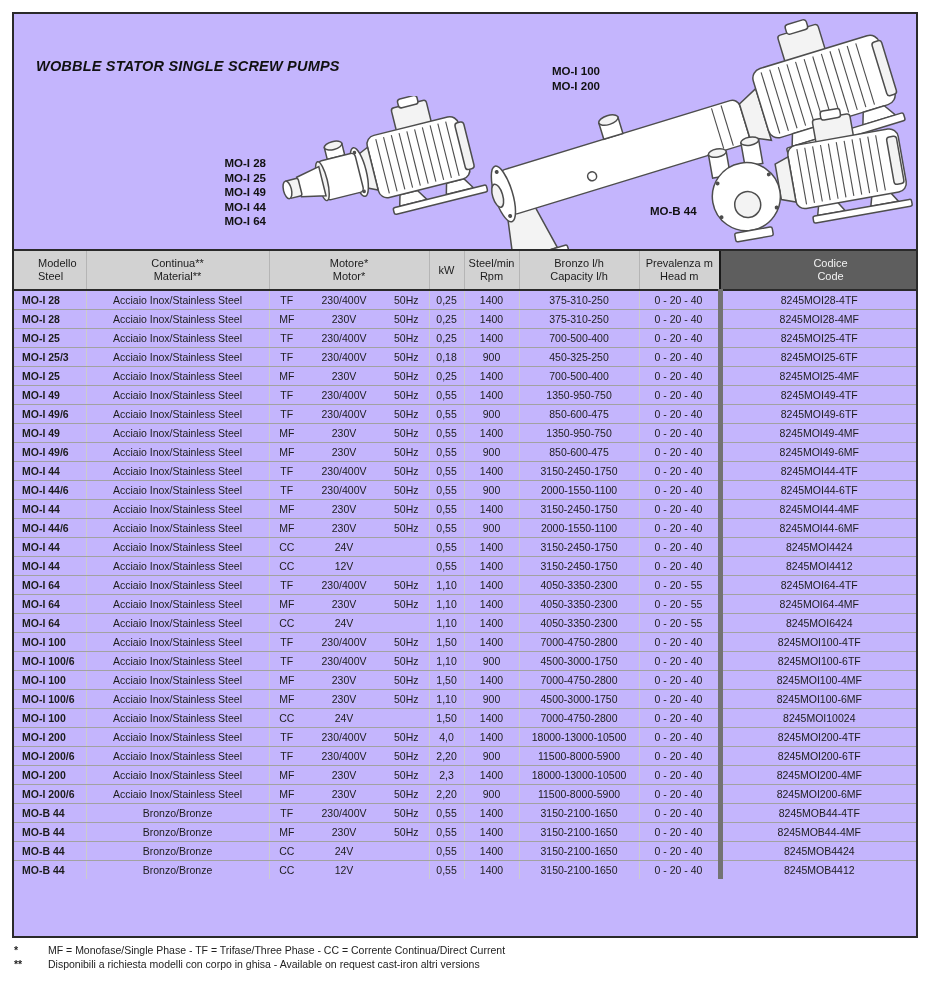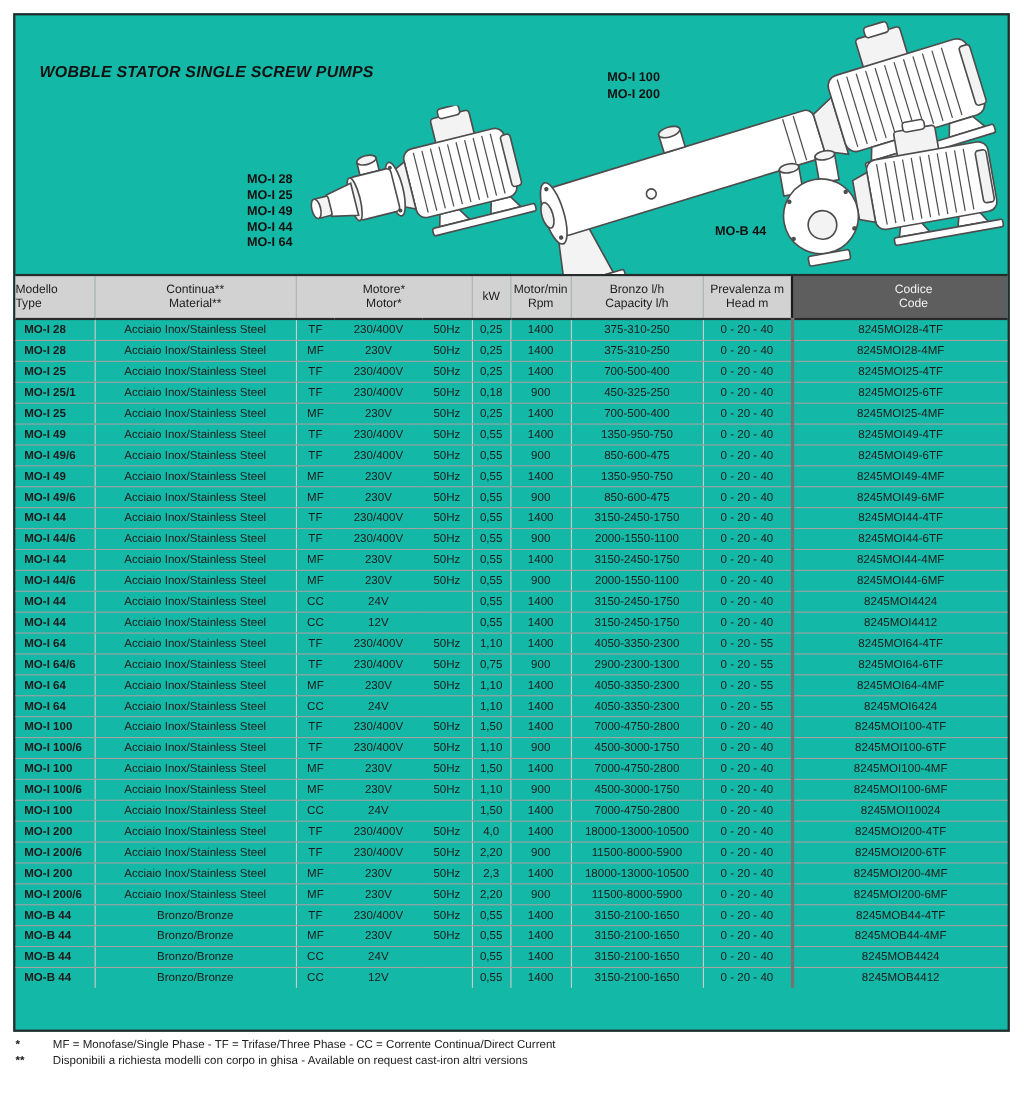--- a/index.html
+++ b/index.html
@@ -2,21 +2,21 @@
 <html><head>
 <meta charset="utf-8">
 <style>
   html,body{margin:0;padding:0;}
   body{
     width:936px;height:1000px;background:#ffffff;position:relative;
     font-family:"Liberation Sans", sans-serif;color:#1c1c1c;overflow:hidden;
   }
   .sheet{
     position:absolute;left:12px;top:12px;width:906px;height:926px;
-    border:2px solid #2a2a2a;box-sizing:border-box;background:#14b8a6;
+    border:2px solid #2a2a2a;box-sizing:border-box;background:#c4b5fd;
   }
   
   .illu{position:relative;width:100%;height:237px;border-bottom:2px solid #2a2a2a;box-sizing:border-box;overflow:hidden;}
   .doc-title{
     position:absolute;left:22px;top:44px;font-size:14.5px;font-weight:bold;font-style:italic;
     letter-spacing:.2px;color:#111;
   }
   .label-stack{position:absolute;font-size:11.5px;font-weight:bold;color:#111;line-height:14.5px;}
   .labels-small{left:148px;top:142px;width:104px;text-align:right;}
   .labels-large{left:538px;top:50px;width:70px;text-align:left;}
@@ -37,34 +37,34 @@
     font-size:10.5px;color:#1c1c1c;
   }
   col.c-model{width:72px;} col.c-mat{width:183px;} col.c-mtype{width:35px;}
   col.c-volt{width:80px;} col.c-freq{width:45px;} col.c-kw{width:35px;}
   col.c-rpm{width:55px;} col.c-cap{width:120px;} col.c-head{width:81px;} col.c-code{width:196px;}
   thead th{
     background:#d2d2d2;font-weight:normal;font-size:11px;line-height:13px;
     padding:6px 2px;text-align:center;vertical-align:middle;
     border-bottom:2px solid #2a2a2a;border-left:1px solid #b5b5b5;
   }
-  thead th:first-child{border-left:none;text-align:left;padding-left:0;}
+  thead th:first-child{border-left:none;text-align:left;padding-left:24px;}
   thead th.h-code{
     background:#5e5e5e;color:#f2f2f2;border-left:2px solid #1a1a1a;padding-left:26px;
   }
   tbody td{
     height:18px;line-height:18px;padding:0 2px;text-align:center;vertical-align:middle;
     border-bottom:1px solid #a2a2a2;border-left:1px solid #cccccc;
     white-space:nowrap;overflow:hidden;
   }
   tbody td.c-model{
     text-align:left;padding-left:8px;font-weight:bold;border-left:none;font-size:10.5px;
   }
   tbody td.c-volt,tbody td.c-freq{border-left:none;}
-  tbody td.c-code{border-left:3px solid #737373;}
+  tbody td.c-code{border-left:5px solid #737373;}
   tbody tr:last-child td{border-bottom:none;}
   
   .footnotes{position:absolute;left:14px;top:944px;width:908px;font-size:10.5px;line-height:13.5px;color:#222;}
   .fn-line{display:flex;}
   .fn-marker{flex:0 0 15px;font-weight:bold;}
   .fn-text{flex:1;padding-left:19px;}
 </style>
 </head>
 <body>
 
@@ -223,35 +223,35 @@
       <col class="c-kw">
         <col class="c-rpm">
         <col class="c-cap">
         <col class="c-head">
         <col class="c-code">
     </colgroup>
     <thead>
       <tr>
         <th>
           <div>Modello</div>
-          <div>Type</div>
+          <div>Steel</div>
         </th>
         <th>
           <div>Continua**</div>
           <div>Material**</div>
         </th>
         <th colspan="3">
           <div>Motore*</div>
           <div>Motor*</div>
         </th>
         <th>
           <div>kW</div>
         </th>
         <th>
-          <div>Motor/min</div>
+          <div>Steel/min</div>
           <div>Rpm</div>
         </th>
         <th>
           <div>Bronzo l/h</div>
           <div>Capacity l/h</div>
         </th>
         <th>
           <div>Prevalenza m</div>
           <div>Head m</div>
         </th>
@@ -296,21 +296,21 @@
     <td class="c-volt">230/400V</td>
     <td class="c-freq">50Hz</td>
     <td class="c-kw">0,25</td>
     <td class="c-rpm">1400</td>
     <td class="c-cap">700-500-400</td>
     <td class="c-head">0 - 20 - 40</td>
     <td class="c-code">8245MOI25-4TF</td>
   </tr>
 
   <tr>
-    <td class="c-model">MO-I 25/1</td>
+    <td class="c-model">MO-I 25/3</td>
     <td class="c-mat">Acciaio Inox/Stainless Steel</td>
     <td class="c-mtype">TF</td>
     <td class="c-volt">230/400V</td>
     <td class="c-freq">50Hz</td>
     <td class="c-kw">0,18</td>
     <td class="c-rpm">900</td>
     <td class="c-cap">450-325-250</td>
     <td class="c-head">0 - 20 - 40</td>
     <td class="c-code">8245MOI25-6TF</td>
   </tr>
@@ -464,32 +464,20 @@
     <td class="c-mtype">TF</td>
     <td class="c-volt">230/400V</td>
     <td class="c-freq">50Hz</td>
     <td class="c-kw">1,10</td>
     <td class="c-rpm">1400</td>
     <td class="c-cap">4050-3350-2300</td>
     <td class="c-head">0 - 20 - 55</td>
     <td class="c-code">8245MOI64-4TF</td>
   </tr>
 
-  <tr>
-    <td class="c-model">MO-I 64/6</td>
-    <td class="c-mat">Acciaio Inox/Stainless Steel</td>
-    <td class="c-mtype">TF</td>
-    <td class="c-volt">230/400V</td>
-    <td class="c-freq">50Hz</td>
-    <td class="c-kw">0,75</td>
-    <td class="c-rpm">900</td>
-    <td class="c-cap">2900-2300-1300</td>
-    <td class="c-head">0 - 20 - 55</td>
-    <td class="c-code">8245MOI64-6TF</td>
-  </tr>
 
   <tr>
     <td class="c-model">MO-I 64</td>
     <td class="c-mat">Acciaio Inox/Stainless Steel</td>
     <td class="c-mtype">MF</td>
     <td class="c-volt">230V</td>
     <td class="c-freq">50Hz</td>
     <td class="c-kw">1,10</td>
     <td class="c-rpm">1400</td>
     <td class="c-cap">4050-3350-2300</td>

